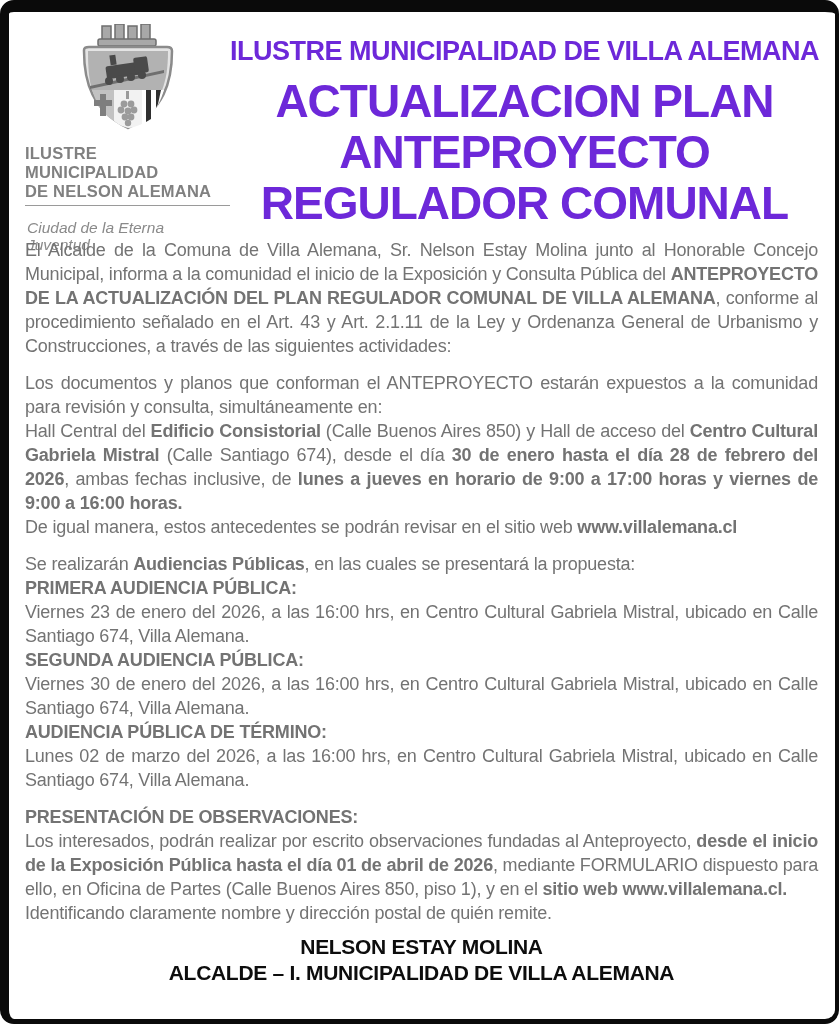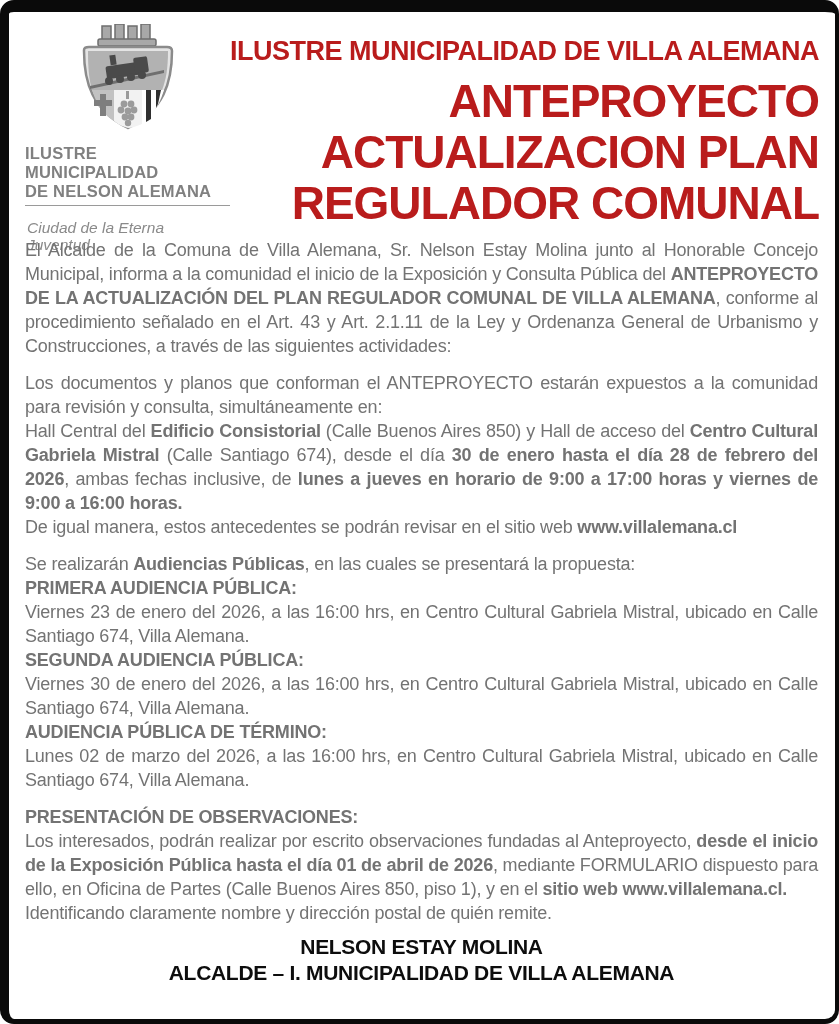--- a/index.html
+++ b/index.html
@@ -58,22 +58,22 @@
     margin-top: 4px;
     padding: 13px 2px 0 2px;
     border-top: 1.5px solid #9a9a9a;
     color: #8a8a8a;
     font-style: italic;
     font-size: 15.5px;
     line-height: 17px;
   }
   .title-col {
     flex: 1 1 auto;
-    text-align: right;
-    color: #b91c1c;
+    text-align: center;
+    color: #6d28d9;
     padding-top: 16px;
   }
   .org-line {
     font-weight: bold;
     font-size: 27px;
     letter-spacing: -0.5px;
     line-height: 30px;
     margin-bottom: 10px;
     white-space: nowrap;
   }
@@ -178,22 +178,22 @@
             <div>ILUSTRE</div>
             <div>MUNICIPALIDAD</div>
             <div>DE NELSON ALEMANA</div>
           </div>
         <div class="logo-tagline">Ciudad de la Eterna Juventud</div>
       </div>
 
       <div class="title-col">
         <div class="org-line">ILUSTRE MUNICIPALIDAD DE VILLA ALEMANA</div>
         <div class="big-title">
+            <div>ACTUALIZACION PLAN</div>
             <div>ANTEPROYECTO</div>
-            <div>ACTUALIZACION PLAN</div>
             <div>REGULADOR COMUNAL</div>
           </div>
       </div>
     </div>
 
     <div class="doc-body">
       <div class="intro-block">
           <p class="para"><span>El Alcalde de la Comuna de Villa Alemana, Sr. Nelson Estay Molina junto al Honorable Concejo Municipal, informa a la comunidad el inicio de la Exposición y Consulta Pública del </span><b>ANTEPROYECTO DE LA ACTUALIZACIÓN DEL PLAN REGULADOR COMUNAL DE VILLA ALEMANA</b><span>, conforme al procedimiento señalado en el Art. 43 y Art. 2.1.11 de la Ley y Ordenanza General de Urbanismo y Construcciones, a través de las siguientes actividades:</span></p>
         </div>
       <div>

